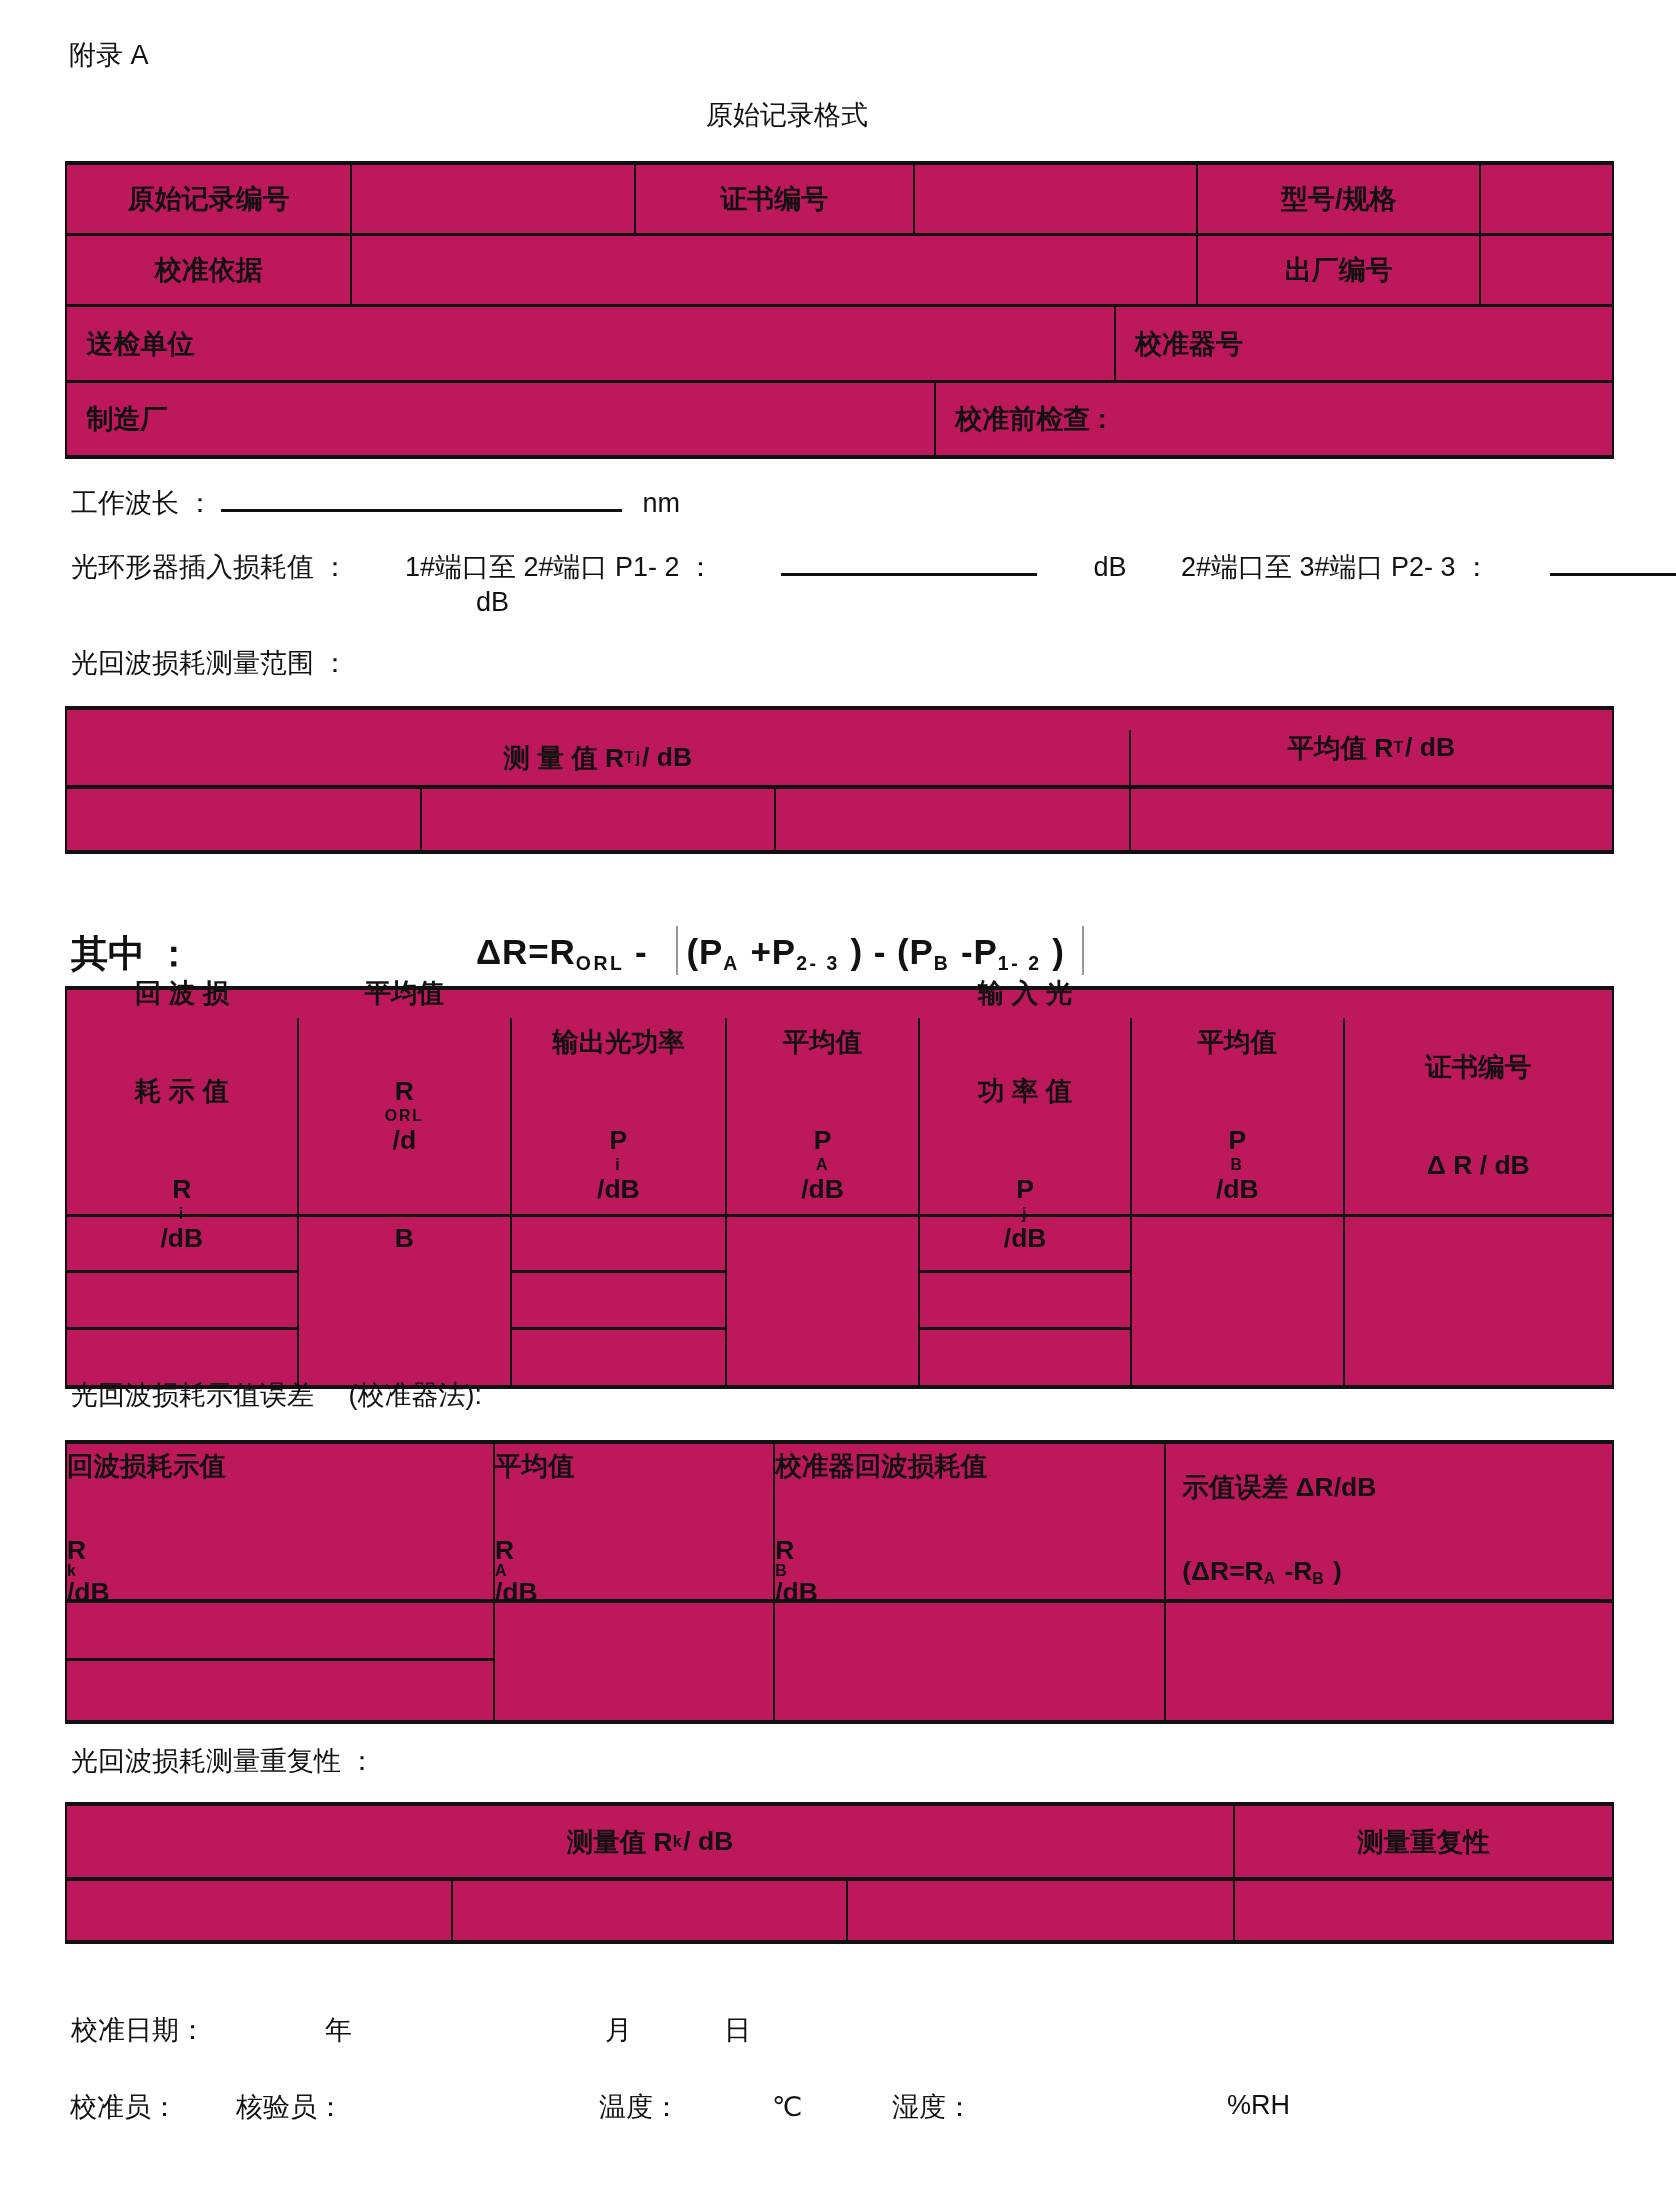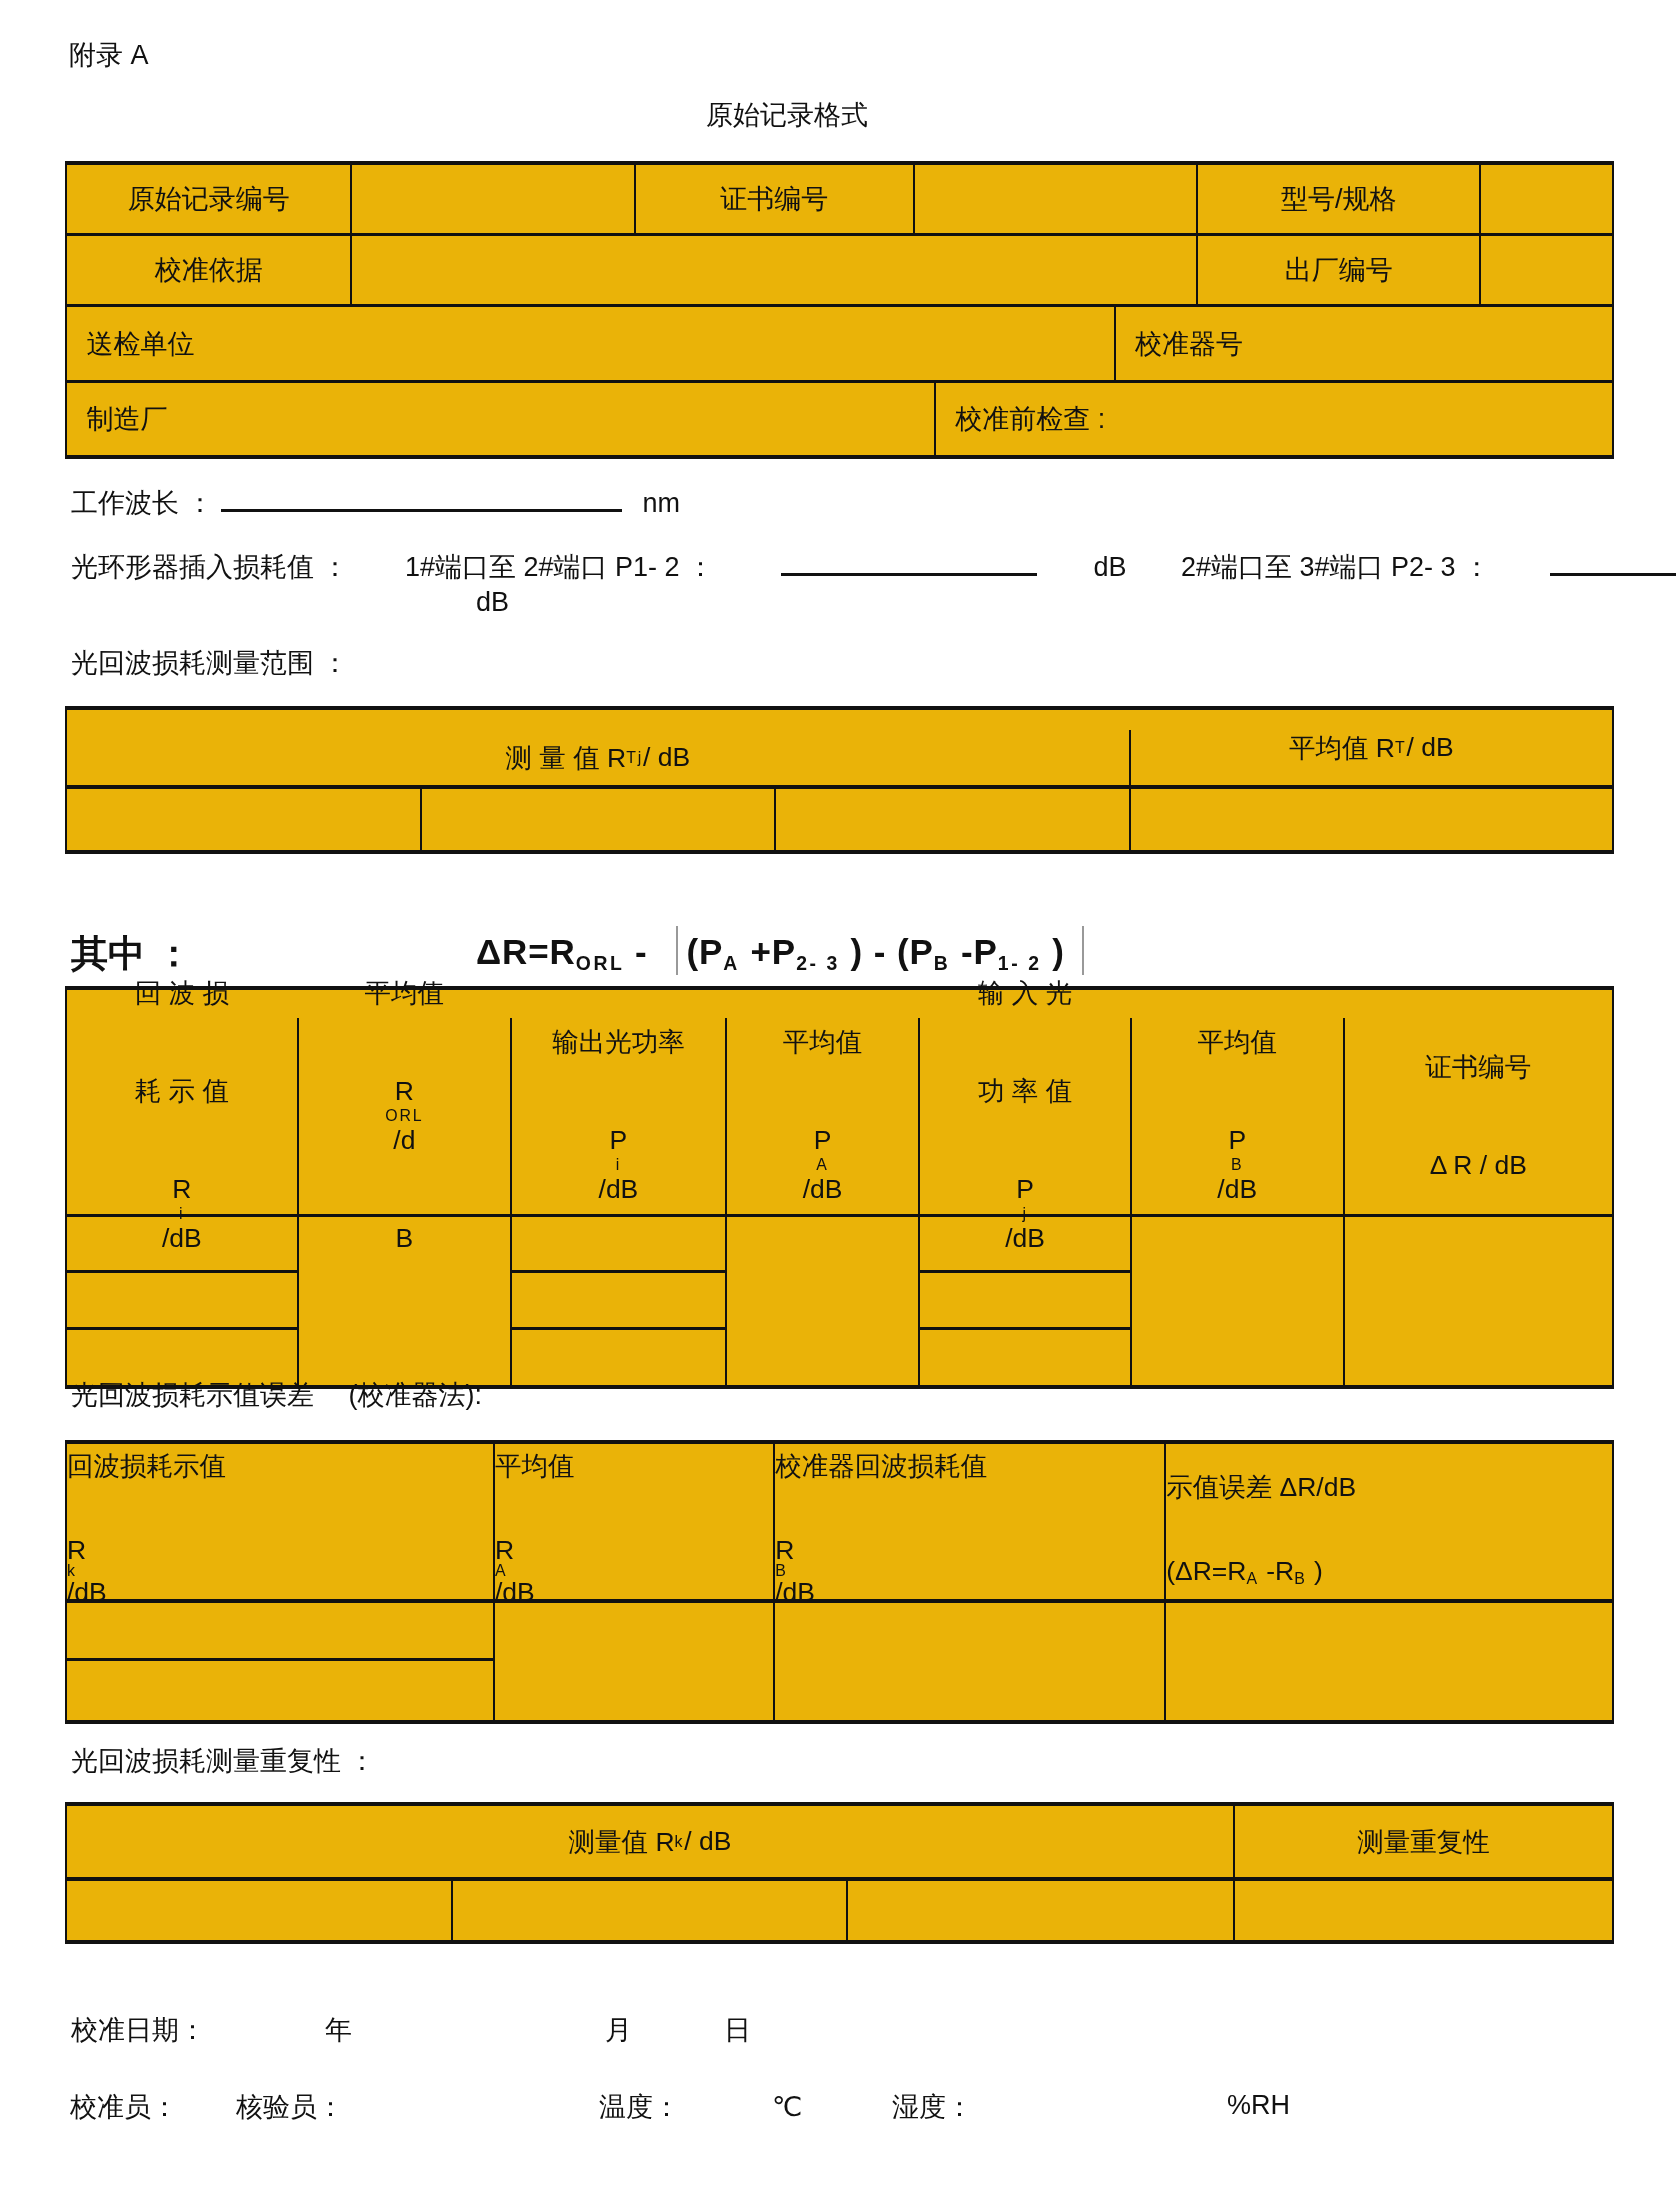--- a/index.html
+++ b/index.html
@@ -4,21 +4,21 @@
 <style>
   html,body{margin:0;padding:0;background:#fff;}
   .page{position:relative;width:1676px;height:2189px;background:#ffffff;
         font-family:"Liberation Sans","DejaVu Sans",sans-serif;color:#111;overflow:hidden;}
   .abs{position:absolute;}
   .t31{font-size:27px;line-height:1.25;}
   .t33{font-size:29px;line-height:1.25;}
   .bold{font-weight:bold;}
   sub{font-size:0.60em;vertical-align:-0.28em;letter-spacing:1.8px;line-height:0;}
   .fill{display:inline-block;border-bottom:3.5px solid #111;height:30px;vertical-align:baseline;}
-  .tbl{position:absolute;box-sizing:border-box;border:2.6px solid #111;border-top-width:4.4px;border-bottom-width:4.4px;background:#eab308;}
+  .tbl{position:absolute;box-sizing:border-box;border:2.6px solid #111;border-top-width:4.4px;border-bottom-width:4.4px;background:#be185d;font-weight:bold;}
   .row{display:flex;box-sizing:border-box;}
   .bb4{border-bottom:3.5px solid #111;}
   .bb5{border-bottom:4.4px solid #111;}
   .cell{box-sizing:border-box;border-right:2.6px solid #111;display:flex;align-items:center;font-size:27px;}
   .cell.last{border-right:none;}
   .cc{justify-content:center;text-align:center;}
   .lc{padding-left:19.4px;}
   .col{box-sizing:border-box;border-right:2.6px solid #111;display:flex;flex-direction:column;}
   .col.last{border-right:none;}
   .hdr{font-size:26.5px;line-height:49px;text-align:center;display:flex;flex-direction:column;justify-content:center;}
@@ -201,21 +201,21 @@
           <sub>A</sub>
           <span> /dB</span>
         </div>
       <div class="cell cc hdr topline" style="width:392px;">
           <span>校准器回波损耗值</span>
           <br>
           <span>R</span>
           <sub>B</sub>
           <span>/dB</span>
         </div>
-      <div class="cell cc hdr topline last" style="width:447px;">
+      <div class="cell cc hdr topline last" style="width:447px;padding-left:16px;">
         <div><span>示值误差 ΔR/dB</span></div>
         <div style="margin-top:42px;"><span>(ΔR=R</span><sub>A</sub><span>  -R</span><sub>B</sub><span> )</span></div>
       </div>
     </div>
     <div class="row" style="height:117px;">
       <div class="col" style="width:429px;">
         <div class="subrow bb4" style="height:58px;"></div>
         <div class="subrow" style="flex:1;"></div>
       </div>
       <div class="col" style="width:281px;"></div>

